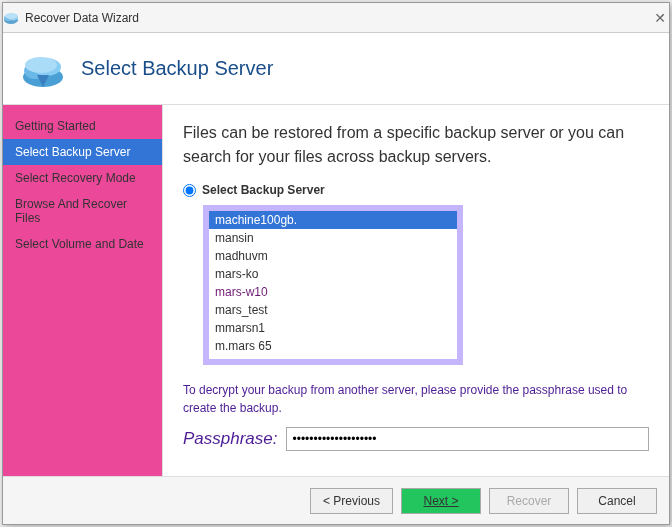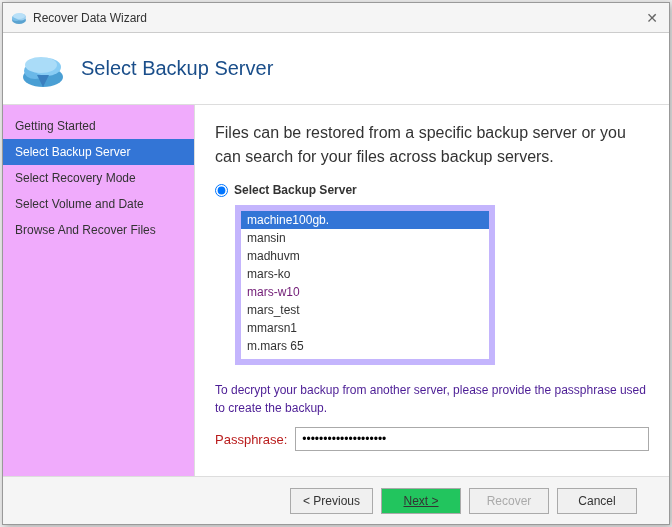--- a/index.html
+++ b/index.html
@@ -22,21 +22,21 @@
       box-shadow: 2px 2px 8px rgba(0,0,0,0.3);
       display: flex;
       flex-direction: column;
     }
     .title-bar {
       background: #f5f5f5;
       border-bottom: 1px solid #ccc;
       height: 30px;
       display: flex;
       align-items: center;
-      padding: 0 8px;
+      padding: 0 0;
       justify-content: space-between;
       flex-shrink: 0;
     }
     .title-bar-left {
       display: flex;
       align-items: center;
       gap: 6px;
     }
     .title-icon {
       width: 16px;
@@ -73,22 +73,22 @@
       font-size: 20px;
       font-weight: 400;
       color: #1a4e8a;
     }
     .content-area {
       display: flex;
       flex: 1;
       overflow: hidden;
     }
     .sidebar {
-      width: 192px;
-      background: #f0abfc;
+      width: 160px;
+      background: #ec4899;
       border-right: 1px solid #ddd;
       padding: 8px 0;
       flex-shrink: 0;
     }
     .sidebar-item {
       padding: 6px 12px;
       font-size: 12px;
       color: #333;
       cursor: pointer;
     }
@@ -147,35 +147,36 @@
       color: #4c1d95;
       line-height: 1.5;
       margin-bottom: 10px;
     }
     .passphrase-row {
       display: flex;
       align-items: center;
       gap: 8px;
     }
     .passphrase-label {
-      font-size: 13px;
-      color: #b91c1c;
+      font-size: 17px;
+      color: #4c1d95;
       min-width: 72px;
+      font-style: italic;
     }
     .passphrase-input {
       flex: 1;
       border: 1px solid #aaa;
       padding: 3px 6px;
       font-size: 12px;
       height: 24px;
       outline: none;
     }
     .footer {
       border-top: 1px solid #ddd;
-      padding: 10px 32px;
+      padding: 10px 12px;
       display: flex;
       justify-content: flex-end;
       gap: 8px;
       background: #f5f5f5;
       flex-shrink: 0;
       height: 48px;
       align-items: center;
     }
     .btn {
       min-width: 80px;
@@ -231,22 +232,22 @@
     </svg>
     <span class="header-title">Select Backup Server</span>
   </div>
 
   <div class="content-area">
 
     <div class="sidebar">
       <div class="sidebar-item">Getting Started</div>
       <div class="sidebar-item active">Select Backup Server</div>
       <div class="sidebar-item">Select Recovery Mode</div>
+      <div class="sidebar-item">Browse And Recover Files</div>
       <div class="sidebar-item">Select Volume and Date</div>
-      <div class="sidebar-item">Browse And Recover Files</div>
     </div>
 
     <div class="main-panel">
       <p class="desc-text">Files can be restored from a specific backup server or you can search for your files across backup servers.</p>
 
       <div class="radio-row">
         <input type="radio" checked="" name="backup-source" id="rb-backup" style="">
         <label class="radio-label" for="rb-backup">Select Backup Server</label>
       </div>
 

